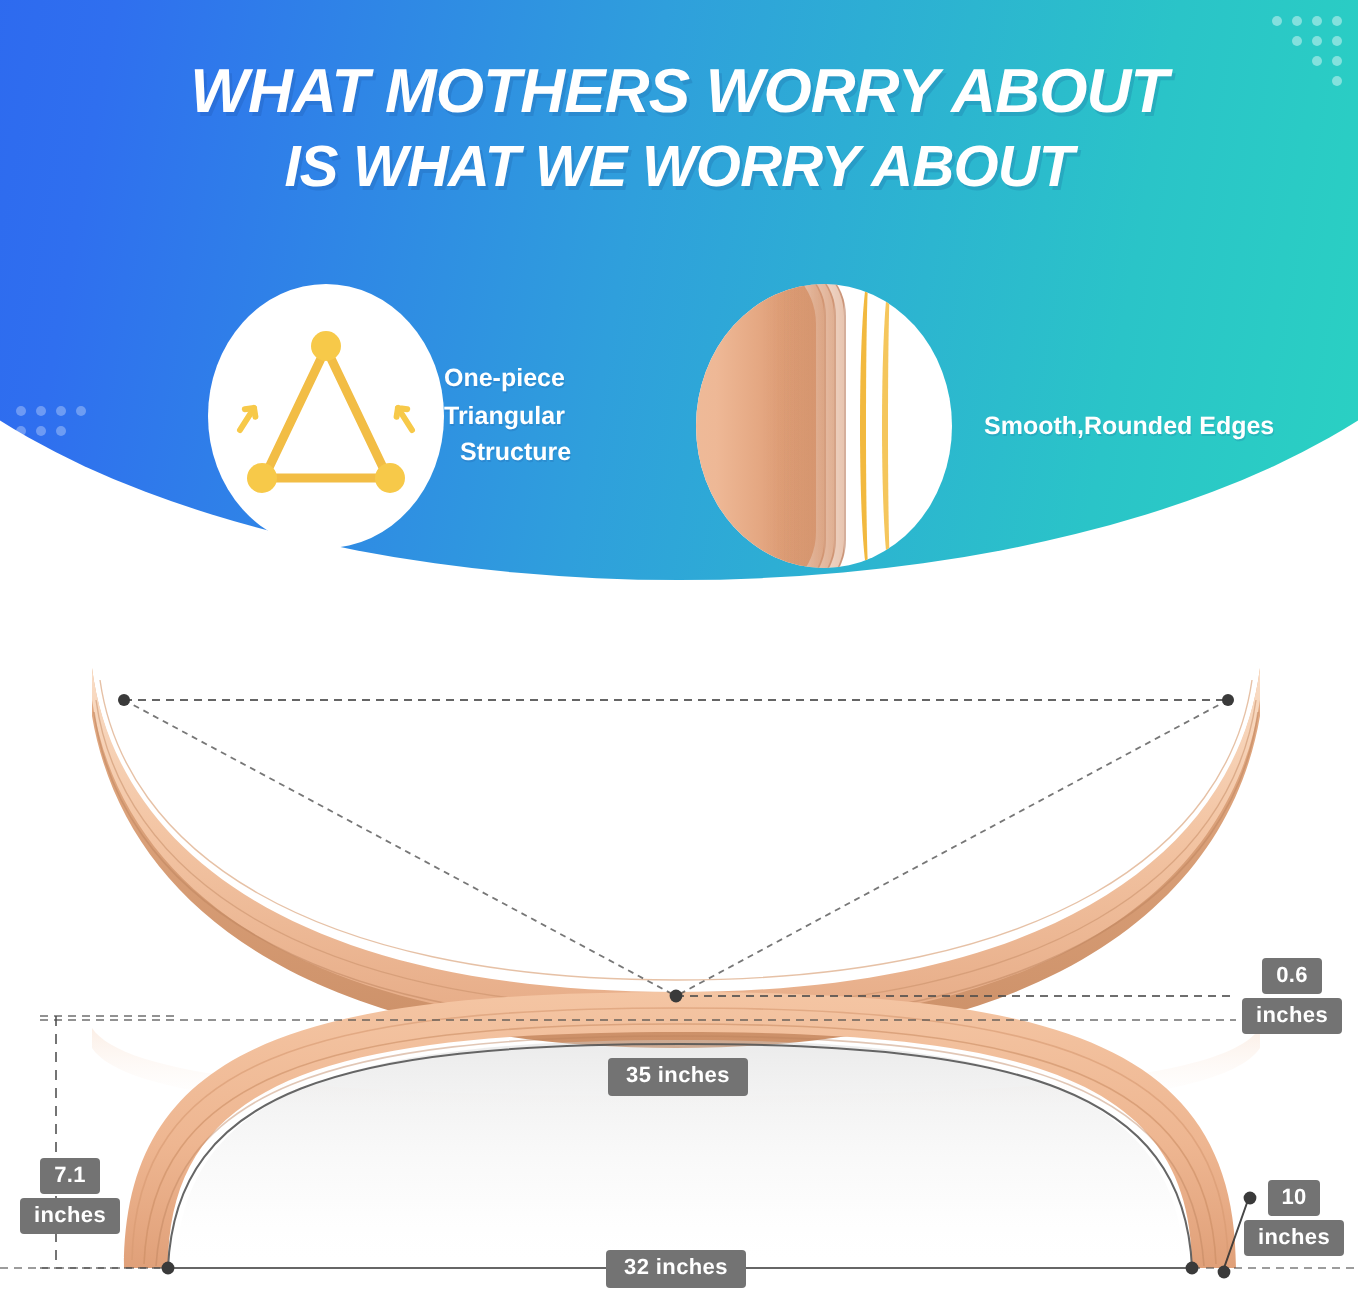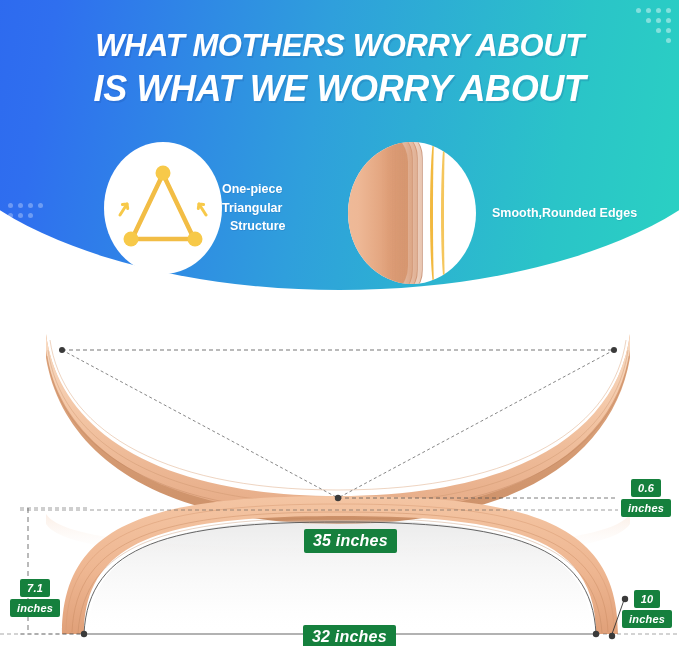--- a/index.html
+++ b/index.html
@@ -73,21 +73,21 @@
     text-align: center;
     color: #ffffff;
     font-weight: 800;
     font-style: italic;
     font-size: 31px;
     line-height: 1.28;
     letter-spacing: -0.4px;
     text-shadow: 1.5px 2px 0 rgba(20,60,130,0.16);
     white-space: nowrap;
   }
-  .headline .l2 { font-size: 36px; }
+  .headline .l2 { font-size: 29px; }
 
   
   .feature {
     position: absolute;
     display: flex;
     align-items: center;
   }
   .feature.left  { left: 104px; top: 142px; }
   .feature.right { left: 348px; top: 142px; }
 
@@ -171,32 +171,31 @@
   
   .pill-group {
     position: absolute;
     display: flex;
     flex-direction: column;
     align-items: center;
     gap: 2px;
     z-index: 6;
   }
   .pill {
-    background: #15803d;
+    background: #737373;
     color: #ffffff;
     font-weight: 800;
     font-size: 11px;
     line-height: 1;
     padding: 3.5px 7px;
     border-radius: 2px;
     white-space: nowrap;
     letter-spacing: 0.2px;
-    font-style: italic;
-  }
-  .pill.wide { font-size: 16px; padding: 4px 9px; }
+  }
+  .pill.wide { font-size: 11px; padding: 4px 9px; }
 
   #pill-thickness { left: 621px; top: 479px; }
   #pill-height    { left: 10px;  top: 579px; }
   #pill-arc       { left: 304px; top: 529px; }
   #pill-width     { left: 303px; top: 625px; }
   #pill-depth     { left: 622px; top: 590px; }
 </style>
 </head>
 <body>
 

